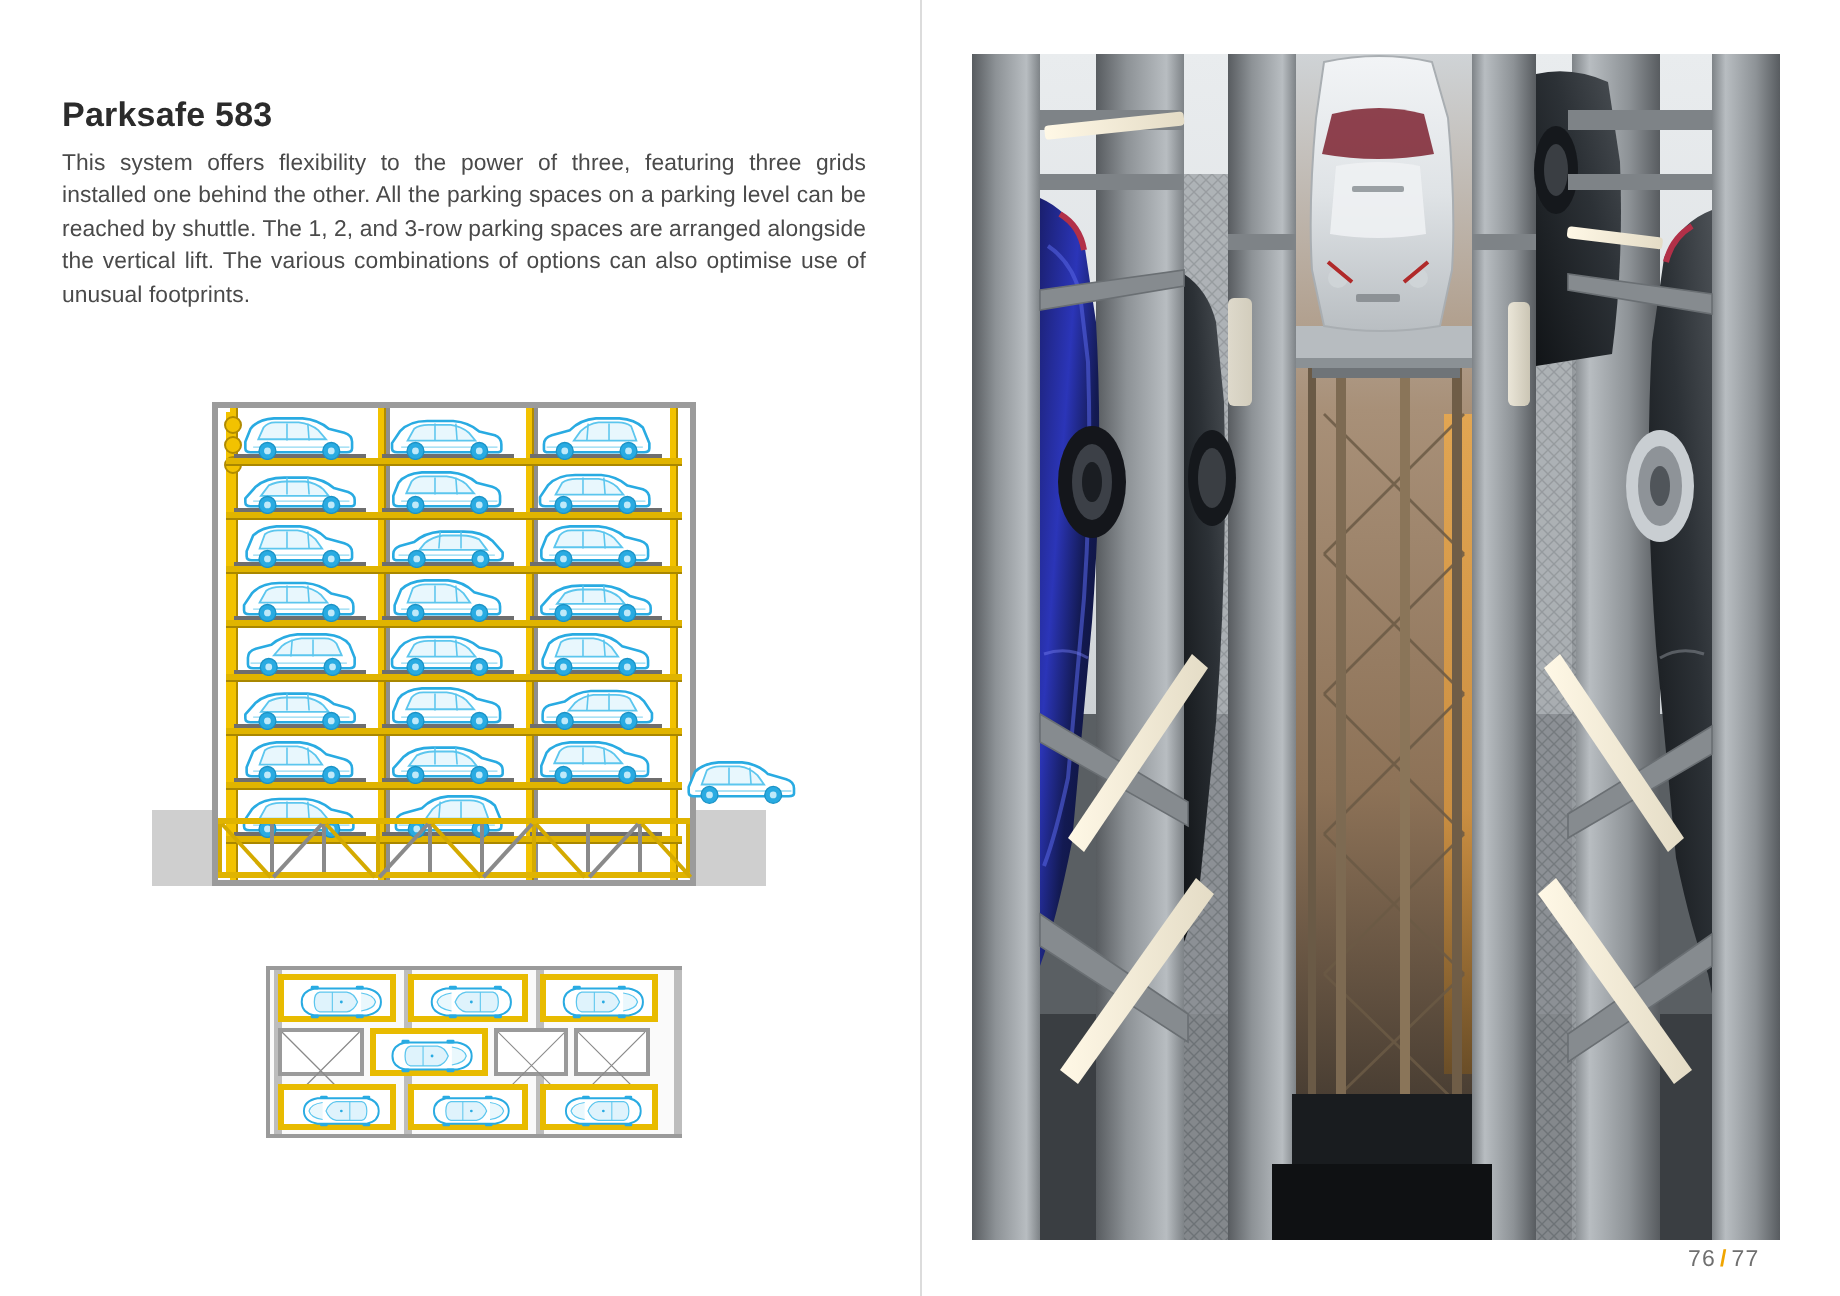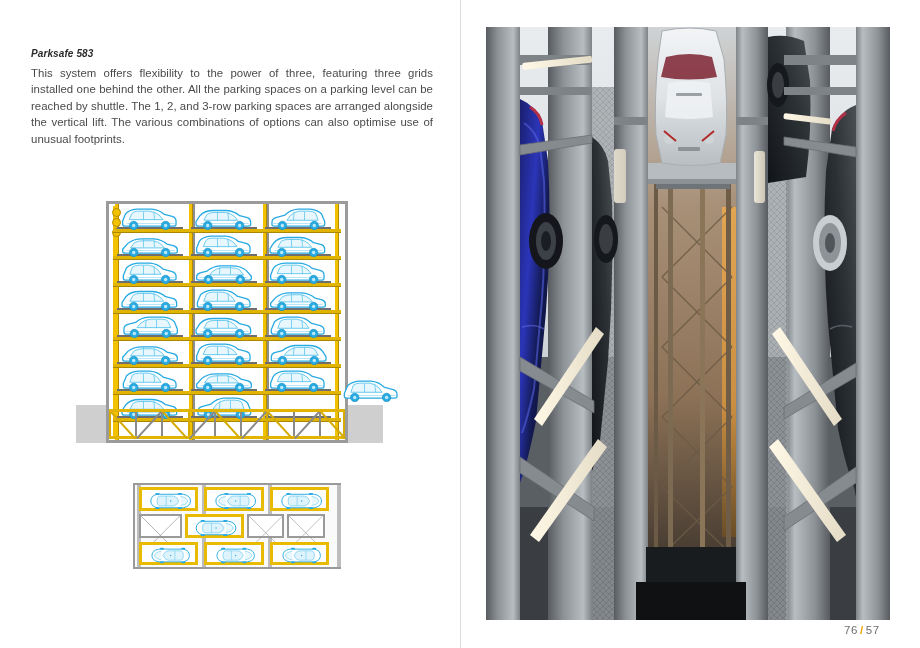--- a/index.html
+++ b/index.html
@@ -10,23 +10,22 @@
   }
   .page{position:relative;width:920px;height:648px;background:#fff;}
 
   
   .gutter-rule{position:absolute;left:460px;top:0;width:1px;height:648px;background:#dcdcdc;}
 
   
   .left-col{position:absolute;left:0;top:0;width:460px;height:648px;}
   .copy{position:absolute;left:31px;top:48px;width:402px;}
   .copy h1{
-    font-size:10px;font-weight:bold;color:#2b2b2b;margin:0 0 6px 0;
+    font-size:17px;font-weight:bold;color:#2b2b2b;margin:0 0 6px 0;
     letter-spacing:.1px;
-    font-style:italic;
   }
   .copy p{
     font-size:11.4px;line-height:16.4px;color:#4a4a4a;margin:0;
     text-align:justify;letter-spacing:.05px;
   }
 
   
   .elevation{position:absolute;left:76px;top:195px;width:320px;height:255px;}
   .ground-band{
     position:absolute;left:0px;top:210px;width:307px;height:38px;background:#cfcfcf;
@@ -777,16 +776,16 @@
       </g>
 
       <rect x="160" y="520" width="90" height="73" fill="#191c1f"></rect>
       <rect x="150" y="555" width="110" height="38" fill="#0f1113"></rect>
 
       <rect x="0" y="0" width="404" height="593" fill="none"></rect>
     </svg>
   </div>
 
   <div class="folio">
-    <span>76</span><span class="slash">/</span><span>57</span>
+    <span>76</span><span class="slash">/</span><span>77</span>
   </div>
 
 </div>
 
 </body></html>

